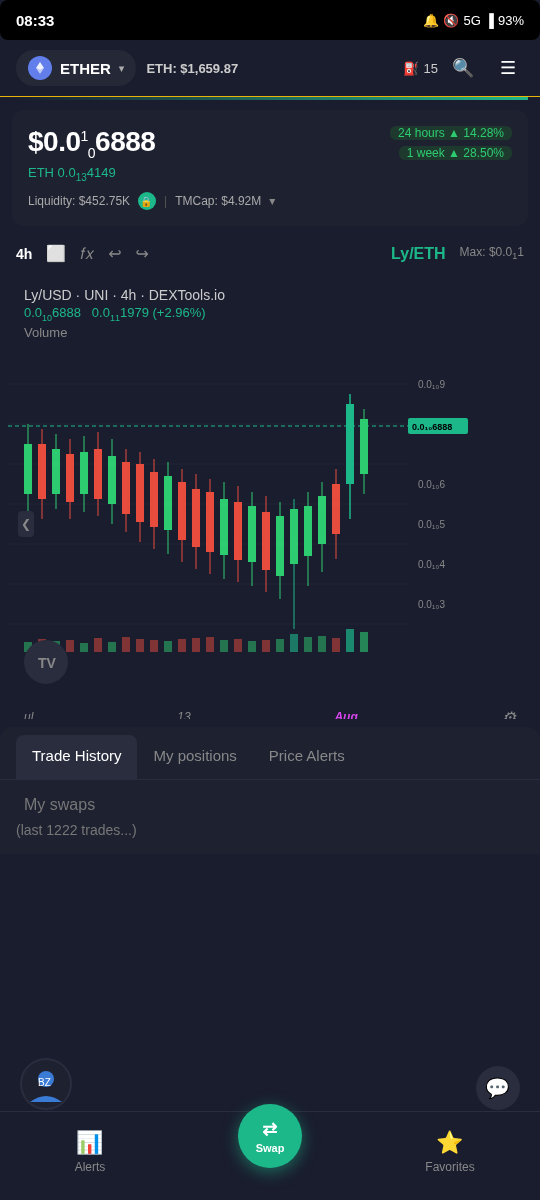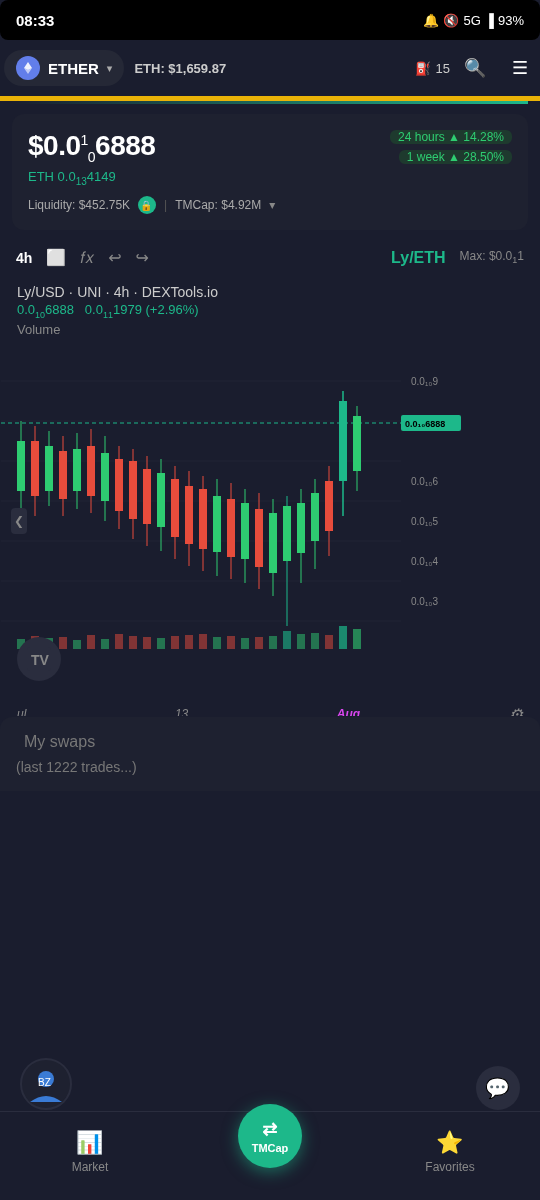--- a/index.html
+++ b/index.html
@@ -34,23 +34,23 @@
       gap: 4px;
       font-size: 13px;
       color: #fff;
     }
 
     
     .top-nav {
       background: #1a1d2e;
       display: flex;
       align-items: center;
-      padding: 10px 4px;
+      padding: 10px 16px;
       gap: 10px;
-      border-bottom: 5px solid #eab308;
+      border-bottom: 1px solid #eab308;
     }
     .token-selector {
       display: flex;
       align-items: center;
       gap: 8px;
       background: #252836;
       border-radius: 20px;
       padding: 6px 12px;
     }
     .eth-icon {
@@ -186,21 +186,21 @@
     .max-label {
       font-size: 12px;
       color: #888;
     }
 
     
     .chart-area {
       background: #1a1d2e;
       position: relative;
       height: 440px;
-      margin: 1px;
+      margin: 8px;
       overflow: hidden;
     }
     .chart-info {
       padding: 8px 16px 4px;
       background: #1a1d2e;
     }
     .chart-pair-name {
       font-size: 14px;
       color: #ccc;
     }
@@ -596,20 +596,31 @@
   <div class="date-axis">
     <span>ul</span>
     <span>13</span>
     <span style="color:#d946ef;font-weight:600;">Aug</span>
     <span class="settings-gear">⚙</span>
   </div>
 
 </div>
 
 <div class="bottom-tabs-section">
+  <div class="tab-row">
+    <div class="tab-item active">
+      <span>Trade History</span>
+    </div>
+    <div class="tab-item">
+      <span>My positions</span>
+    </div>
+    <div class="tab-item">
+      <span>Price Alerts</span>
+    </div>
+  </div>
   <div class="tab-content">
     <div class="my-swaps-label">My swaps</div>
     <div class="last-trades">(last 1222 trades...)</div>
   </div>
 </div>
 
 <div class="floating-avatar">
   <svg width="40" height="40" viewBox="0 0 40 40">
     <rect width="40" height="40" fill="#1e2130"></rect>
     <circle cx="20" cy="15" r="8" fill="#3a7bd5"></circle>
@@ -618,27 +629,27 @@
   </svg>
 </div>
 
 <div class="floating-chat">
   💬
 </div>
 
 <div class="bottom-nav">
   <div class="nav-item">
     <span class="nav-item-icon">📊</span>
-    <span>Market</span>
+    <span>Alerts</span>
   </div>
 
   <div class="nav-item">
     <div class="swap-button">
       <span class="swap-arrows">⇄</span>
-      <span style="font-size:11px;color:#fff;font-weight:700;margin-top:2px;">TMCap</span>
+      <span style="font-size:11px;color:#fff;font-weight:700;margin-top:2px;">Swap</span>
     </div>
   </div>
 
   <div class="nav-item">
     <span class="nav-item-icon">⭐</span>
     <span>Favorites</span>
   </div>
 </div>
 
 </body></html>

